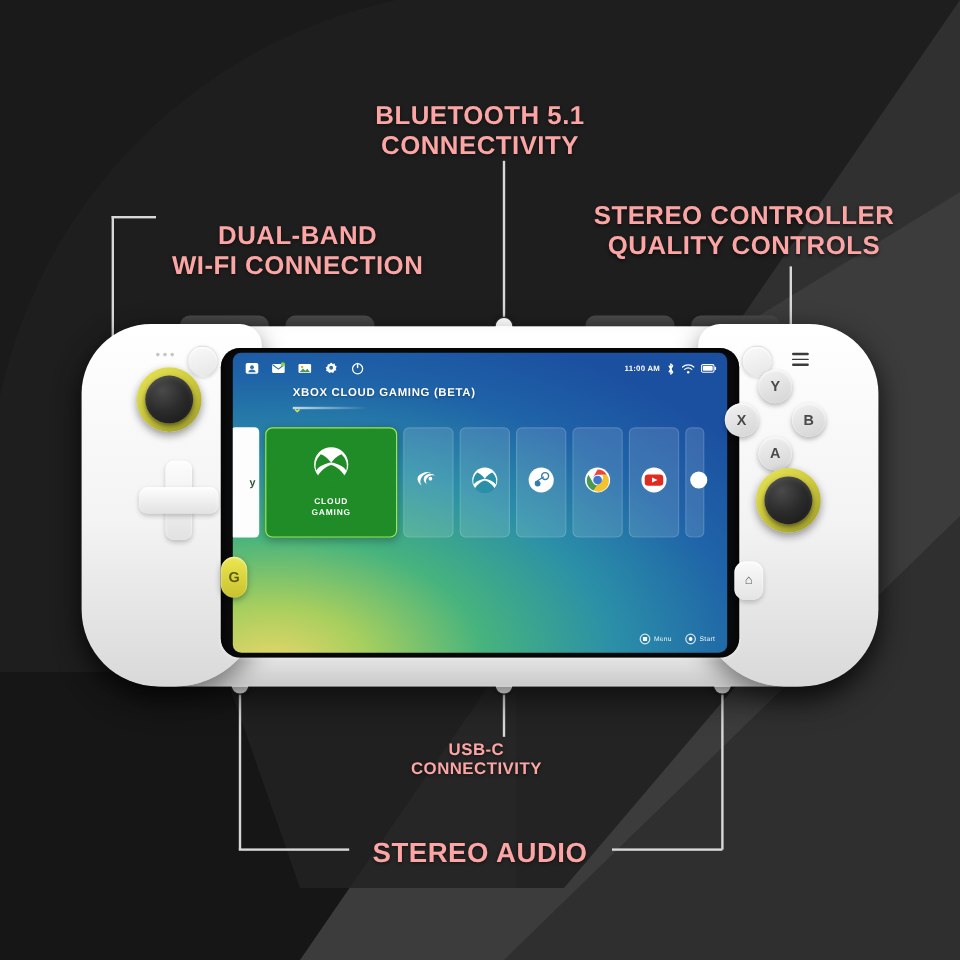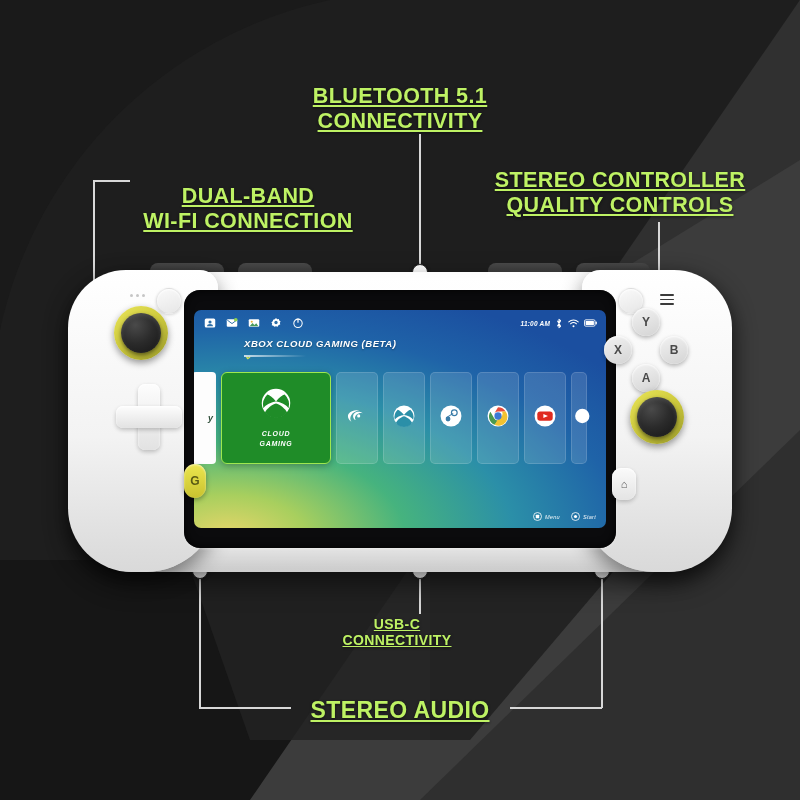--- a/index.html
+++ b/index.html
@@ -9,28 +9,27 @@
     background:#1b1b1b;
     position:relative;
   }
 
   
   #bg { position:absolute; inset:0; overflow:hidden; background:#161616; }
 
   
   .callout {
     position:absolute;
-    color:#bef264;
+    color:#fca5a5;
     font-weight:bold;
     letter-spacing:0.4px;
     line-height:1.16;
     text-align:center;
     text-shadow:0 1px 3px rgba(0,0,0,.55);
     white-space:pre-line;
-    text-decoration:underline;
   }
 
   
   .lead      { position:absolute; background:#d8d8d8; }
   .lead-v    { width:1.6px; }
   .lead-h    { height:1.6px; }
   .dot {
     position:absolute;
     background:#ffffff;
     border:1.5px solid #2a2a2a;
@@ -68,22 +67,21 @@
   .shoulder.l1 { left:78px; }
   .shoulder.l2 { left:166px; }
   .shoulder.r1 { right:166px; }
   .shoulder.r2 { right:78px; }
 
   
   .bezel {
     position:absolute; left:112px; top:18px; width:432px; height:258px;
     background:#0b0b0d; border-radius:16px;
     box-shadow:inset 0 0 10px rgba(0,0,0,.9), 0 1px 3px rgba(255,255,255,.35);
-    padding:20px 10px;
-    font-style:italic;
+    padding:4px 10px;
   }
   .screen {
     position:relative; width:100%; height:100%; border-radius:7px; overflow:hidden;
     background:
       radial-gradient(ellipse 120% 120% at 8% 104%, #e8d66a 0%, #a8cf5e 16%, #46b37e 36%, #2b8fa8 58%, #1f63a8 80%, #1b4fa0 100%);
   }
 
   .statusbar {
     position:absolute; left:0; right:0; top:0; height:26px;
     display:flex; align-items:center; padding:0 9px; gap:9px;

